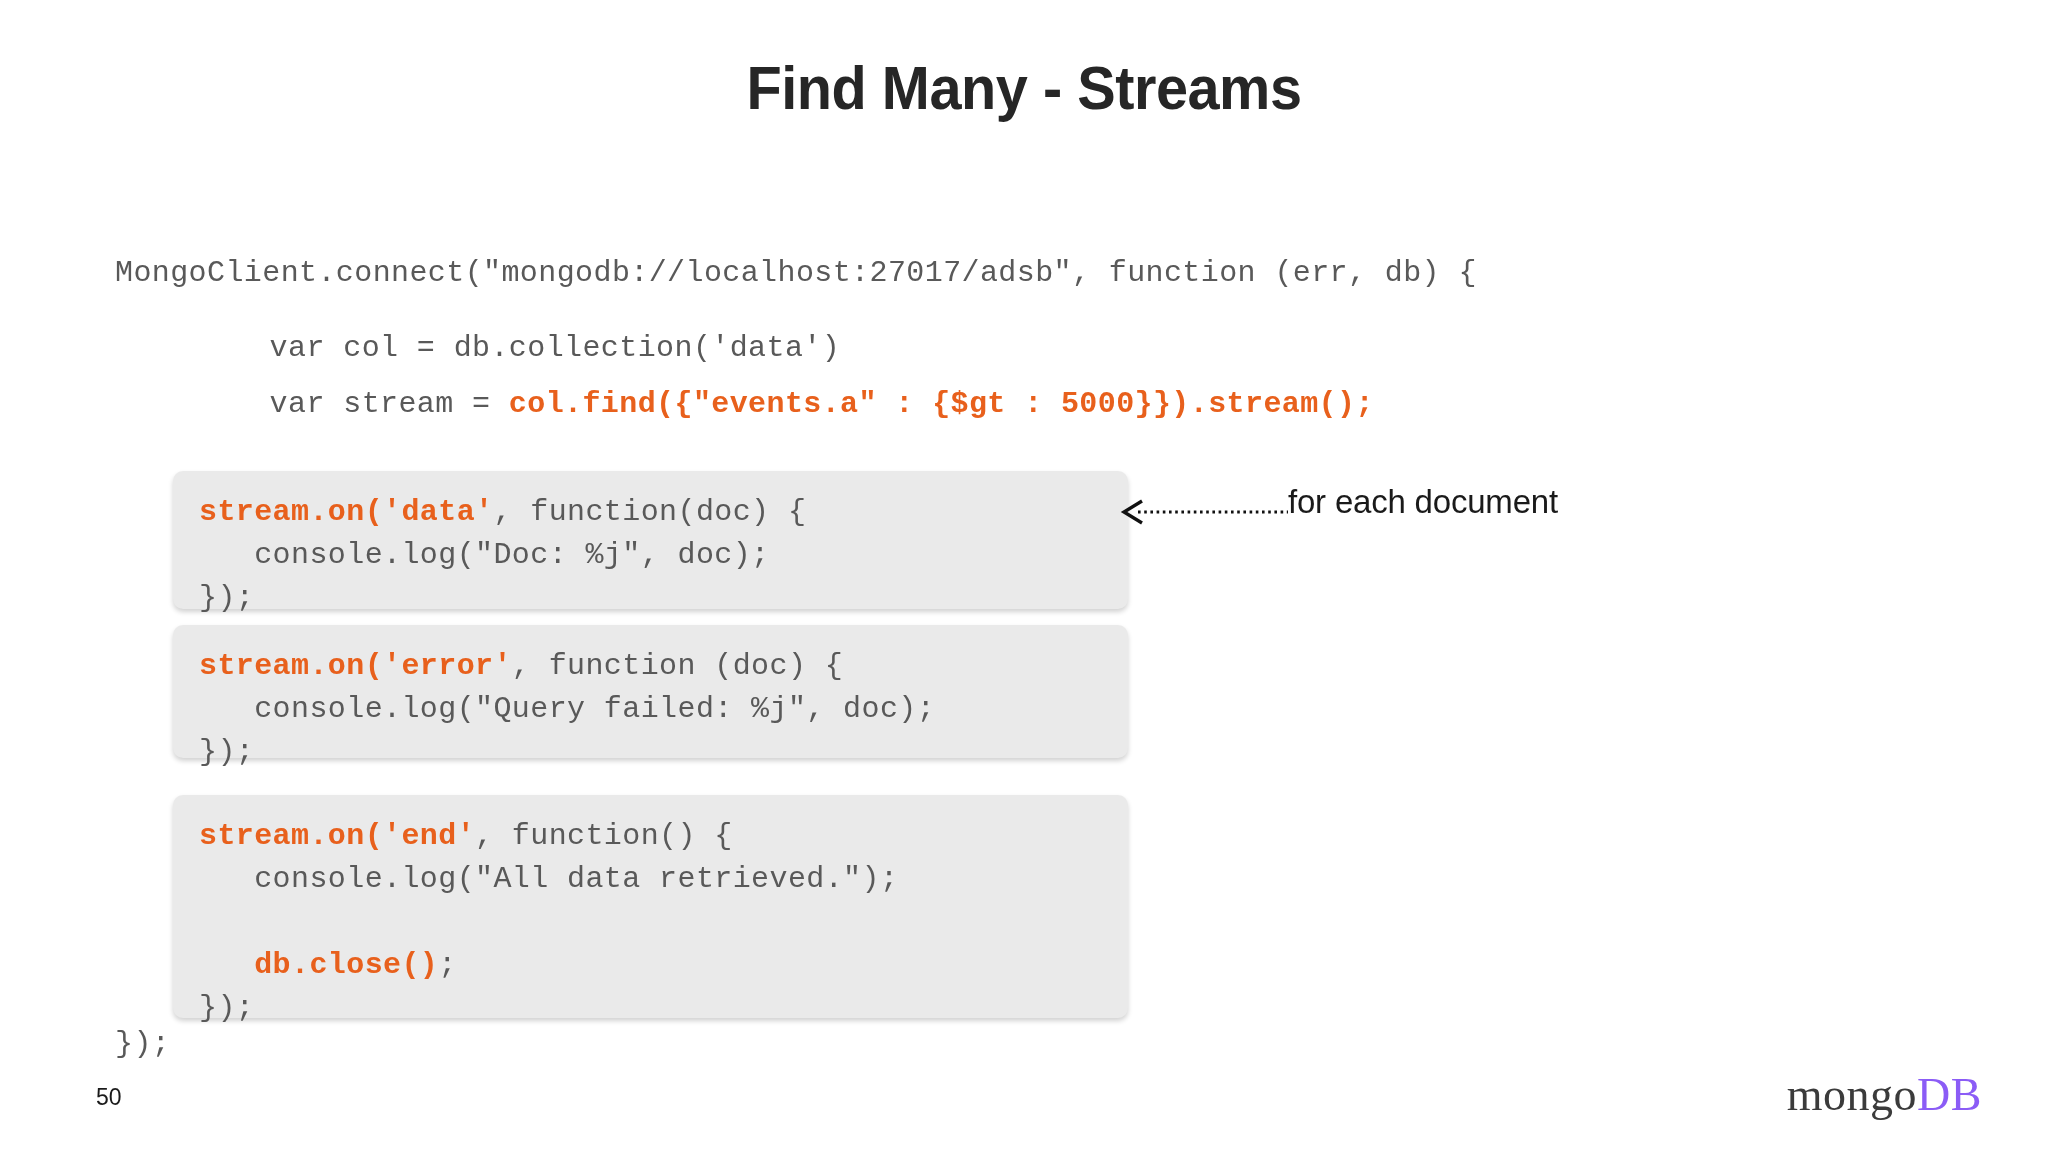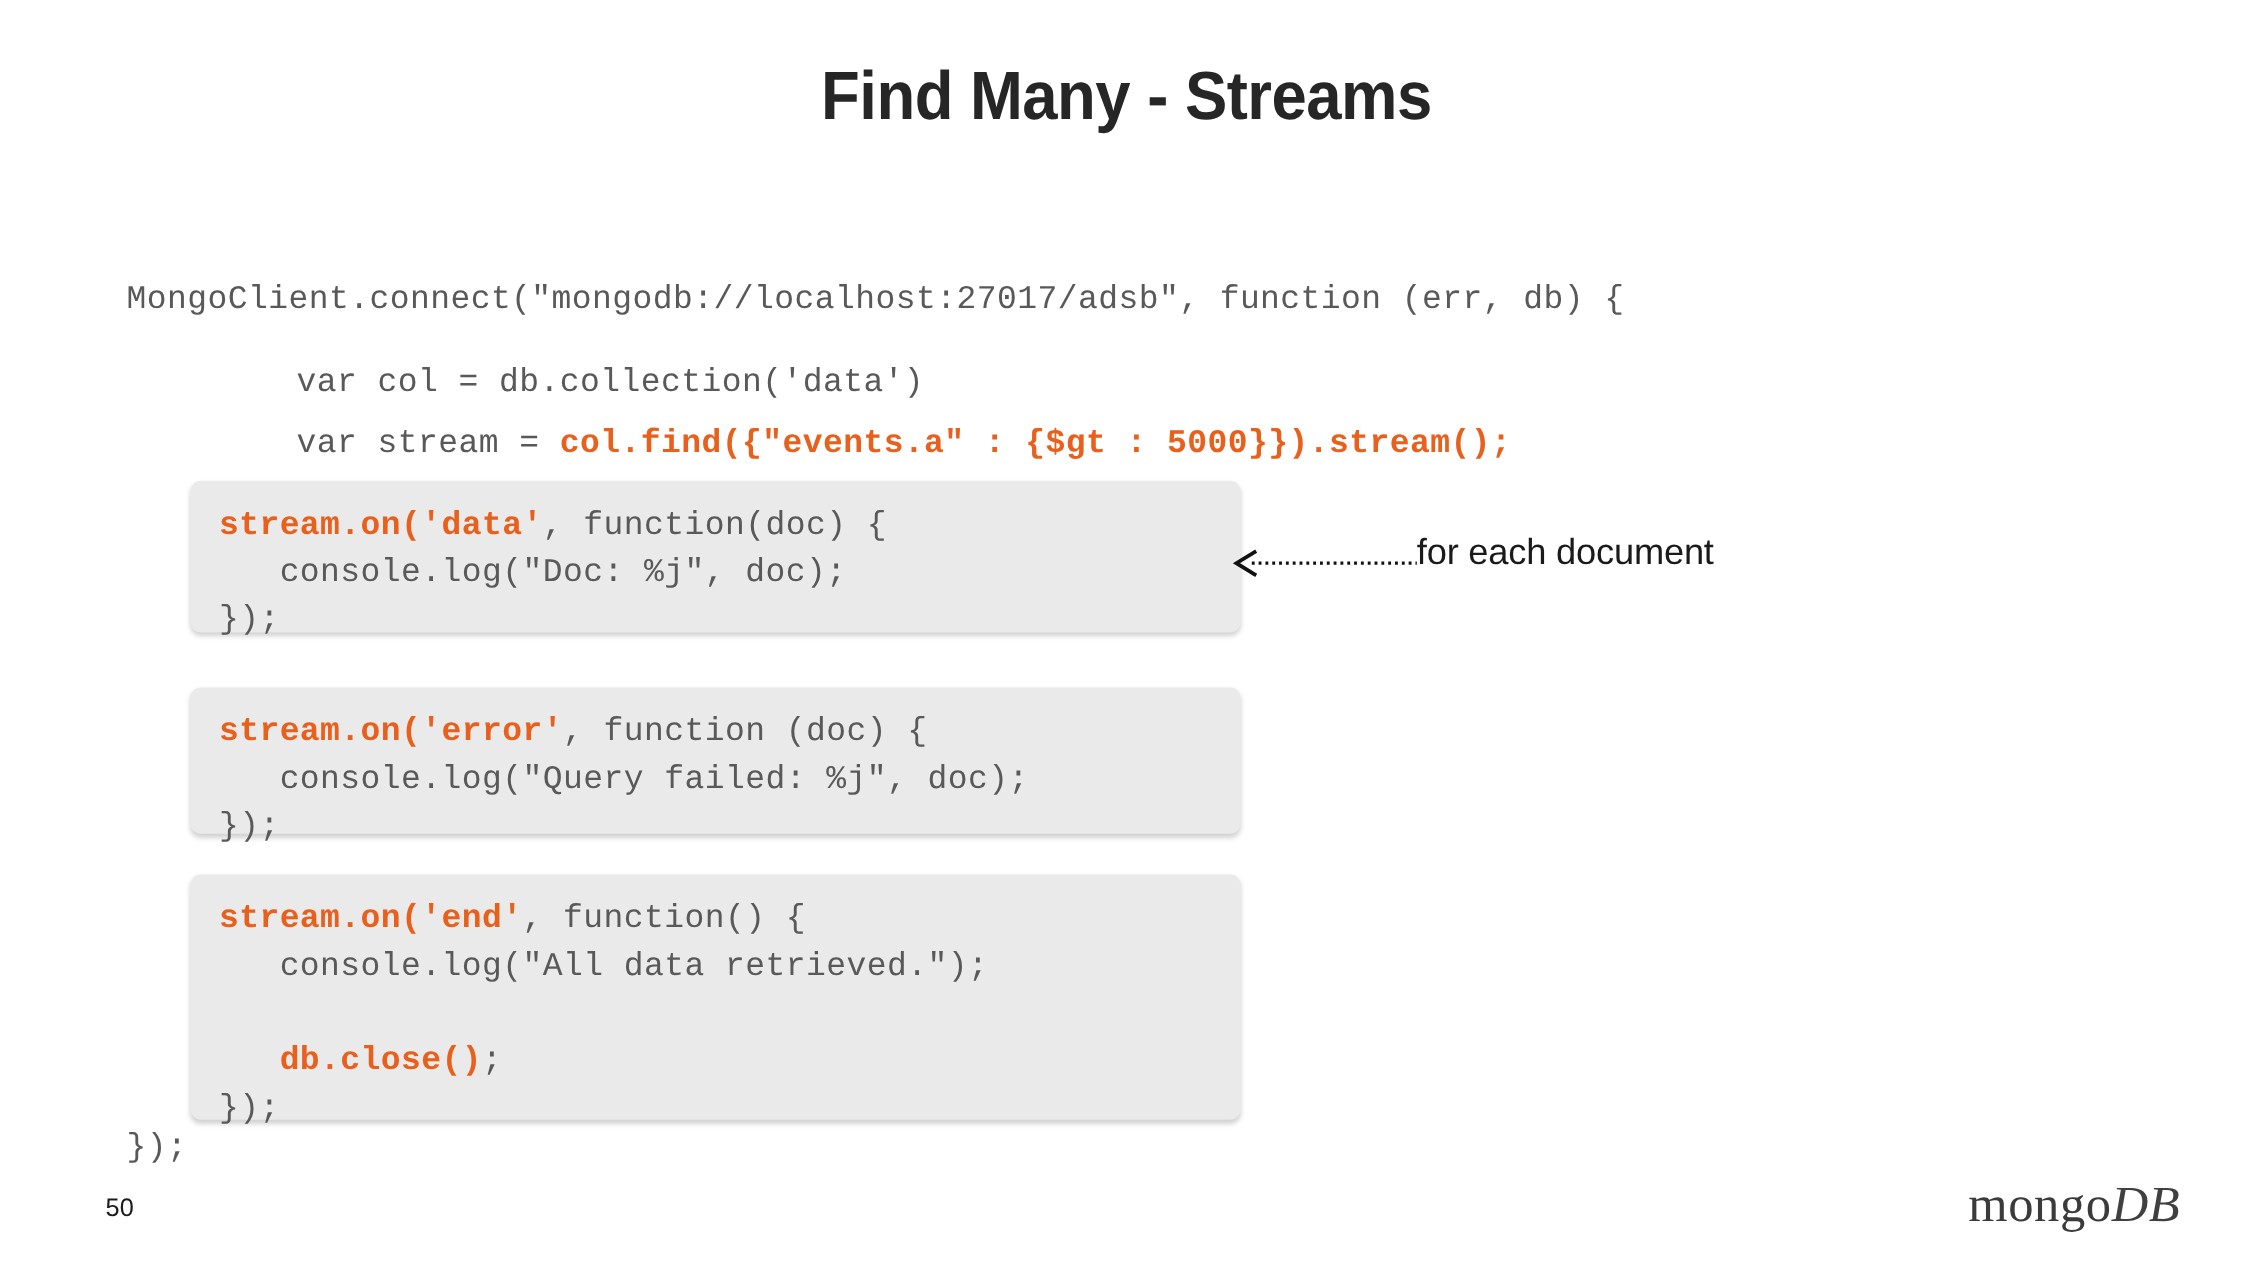--- a/index.html
+++ b/index.html
@@ -72,21 +72,21 @@
   .code-box .bline {
     font-family: "Liberation Mono", "DejaVu Sans Mono", monospace;
     font-size: 30px;
     line-height: 43px;
     color: #595959;
     white-space: pre;
     letter-spacing: 0.4px;
     min-height: 43px;
   }
 
-  #box-data  { left: 173px; top: 437px;  width: 955px; height: 138px; }
+  #box-data  { left: 173px; top: 471px;  width: 955px; height: 138px; }
   #box-error { left: 173px; top: 625px;  width: 955px; height: 133px; }
   #box-end   { left: 173px; top: 795px;  width: 955px; height: 223px; }
 
   
   .annotation {
     position: absolute;
     left: 1288px;
     top: 478px;
     width: 430px;
     font-family: "Liberation Sans", sans-serif;
@@ -115,21 +115,21 @@
   .logo {
     position: absolute;
     right: 66px;
     top: 1072px;
     font-family: "Liberation Serif", "DejaVu Serif", serif;
     font-size: 46px;
     letter-spacing: 0.5px;
     line-height: 1;
   }
   .logo .logo-mongo { color: #3b3b3b; }
-  .logo .logo-db    { color: #404040; font-style: italic; }
+  .logo .logo-db    { color: #8b5cf6; }
 </style>
 </head>
 <body>
 
 <div class="slide-title">Find Many - Streams</div>
 
 <div class="code-layer">
 
   <div class="code-line l-connect">MongoClient.connect("mongodb://localhost:27017/adsb", function (err, db) {</div>
 

